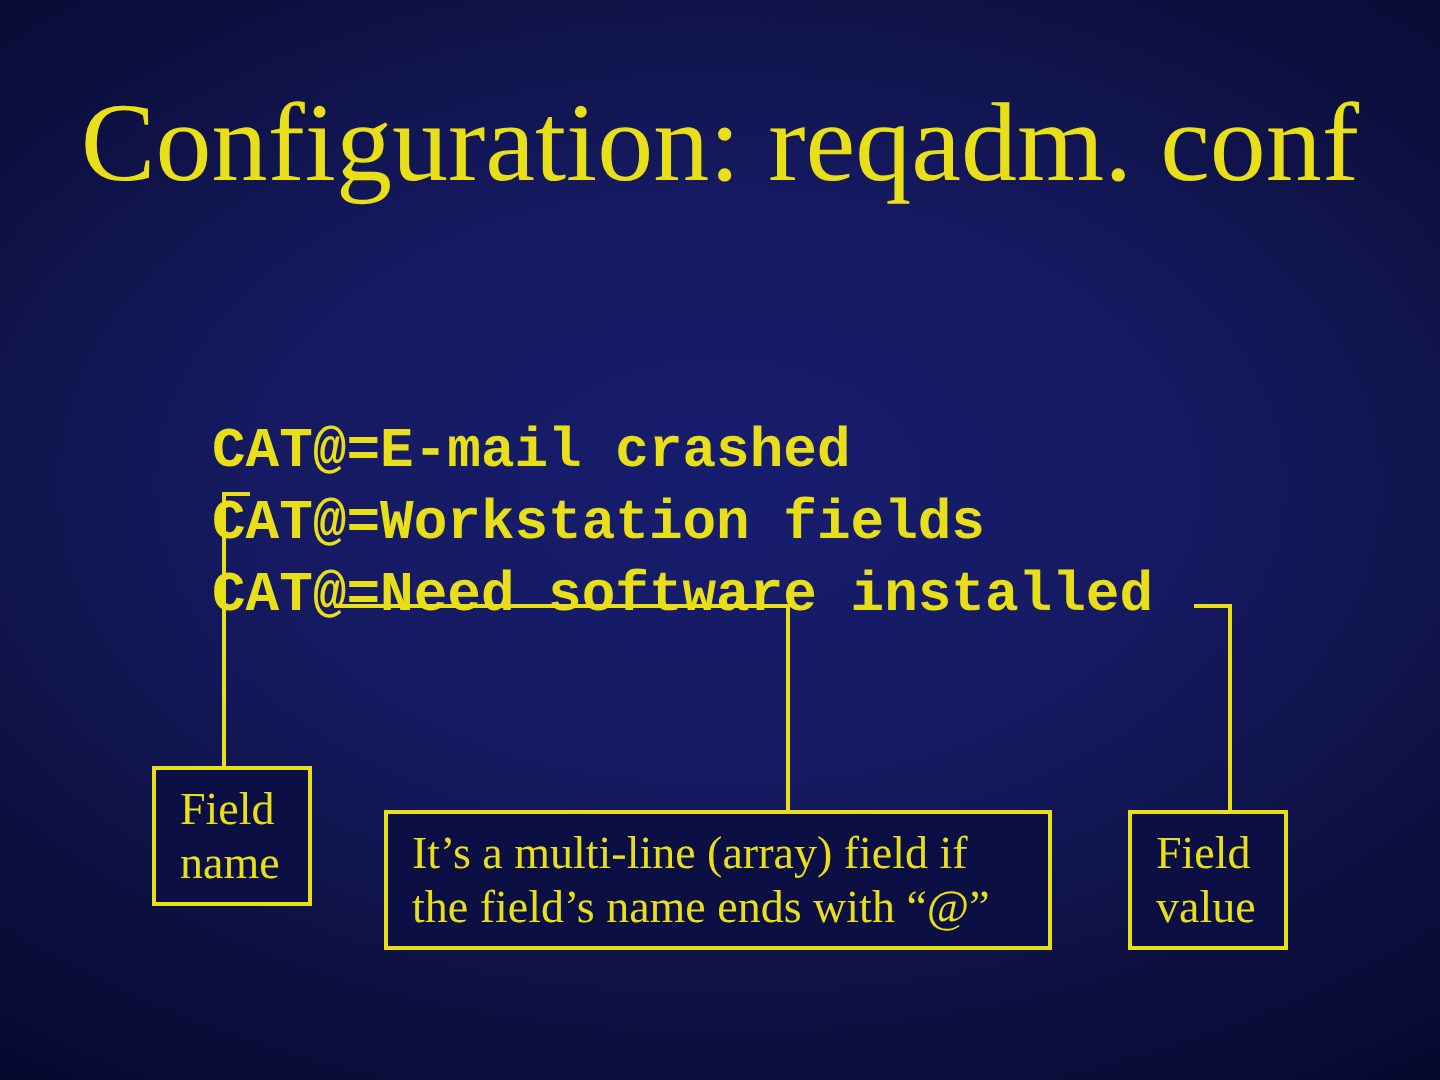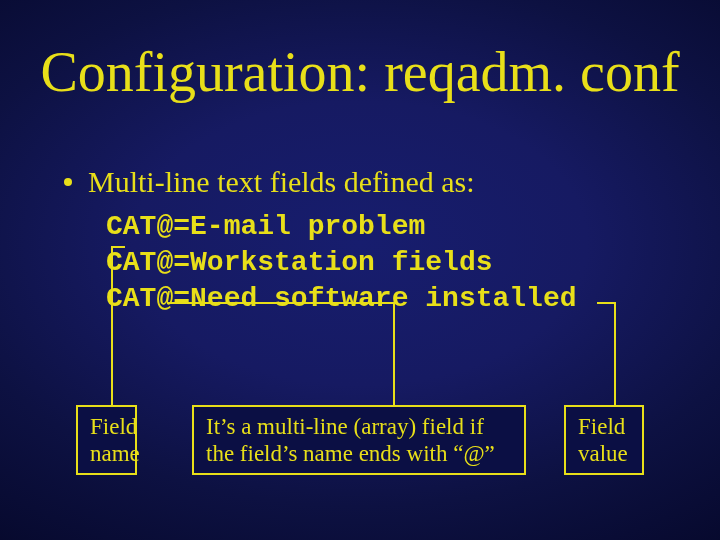--- a/index.html
+++ b/index.html
@@ -62,42 +62,39 @@
   .callout {
     position: absolute;
     background: #0b0f44;
     border: 2.2px solid #e8df19;
     color: #e8df19;
     font-size: 23px;
     line-height: 27px;
     padding: 6px 12px;
     box-sizing: border-box;
   }
-  #callout1 { top: 405px; left: 76px;  width: 61px;  text-align: left; }
+  #callout1 { top: 383px; left: 76px;  width: 80px;  text-align: left; }
   #callout2 { top: 405px; left: 192px; width: 334px; text-align: left; }
   #callout3 { top: 405px; left: 564px; width: 80px;  text-align: left; }
   svg.lines {
     position: absolute;
     top: 0; left: 0;
     width: 720px; height: 540px;
     pointer-events: none;
   }
 </style>
 </head>
 <body>
 
 <div class="slide">
 
   <div class="title">Configuration: reqadm. conf</div>
 
-  <div class="bullet-row">
-    <span class="bullet-dot"></span><span>Multi-line text fields defined as:</span>
-  </div>
 
-  <div class="code-block"><span>CAT@</span><span>=</span><span>E-mail problem</span>
+  <div class="code-block"><span>CAT@</span><span>=</span><span>E-mail crashed</span>
 <span>CAT@</span><span>=</span><span>Workstation fields</span>
 <span>CAT@</span><span>=</span><span>Need software installed</span></div>
 
   <svg class="lines" viewBox="0 0 720 540">
     <g stroke="#e8df19" stroke-width="2" fill="none">
 
       <polyline points="112,405 112,247 125,247"></polyline>
 
       <polyline points="394,405 394,303 167,303"></polyline>
 

